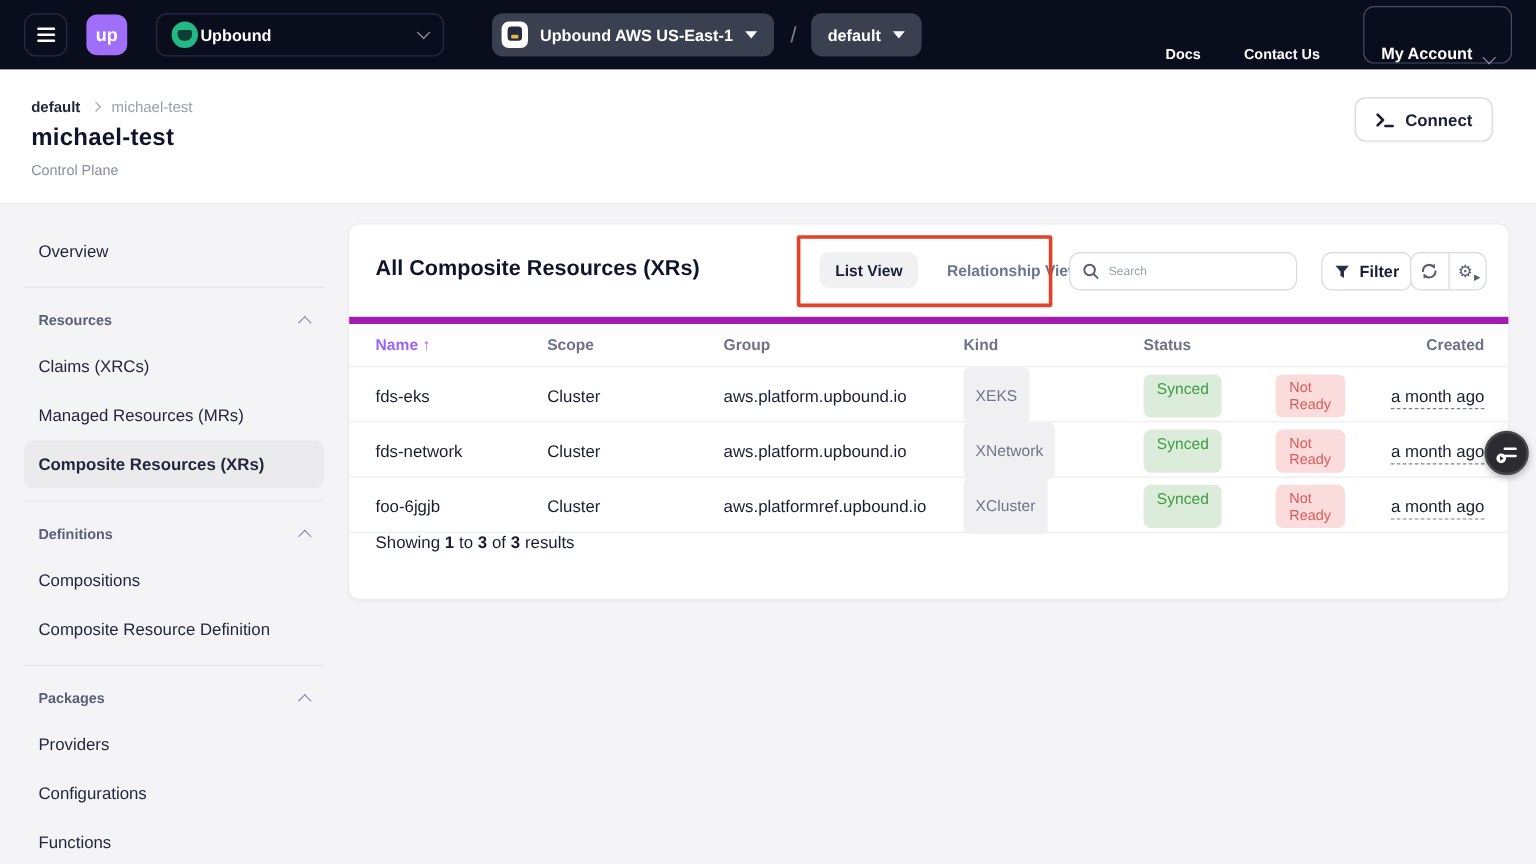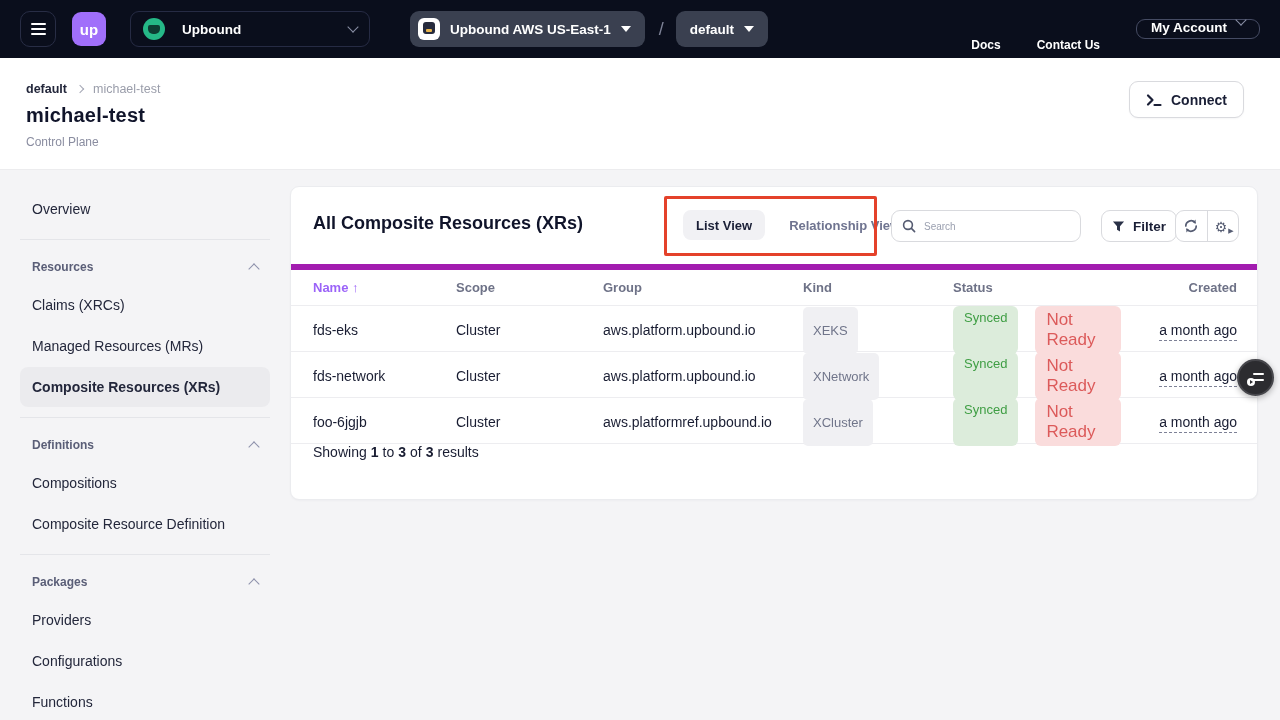--- a/index.html
+++ b/index.html
@@ -8,21 +8,21 @@
 
   
   .navbar { position:absolute; left:0; top:0; width:1280px; height:58px; background:#0a0e1c;
             display:flex; align-items:center; padding:0 20px; }
   .hamburger { width:36px; height:36px; border:1.5px solid #282d45; border-radius:10px;
                display:flex; flex-direction:column; justify-content:center; align-items:center; gap:3px; cursor:pointer; }
   .hamburger span { width:15px; height:2.2px; background:#fff; border-radius:2px; }
   .up-logo { width:34px; height:34px; background:#a06ffa; border-radius:9px; margin-left:16px;
              display:flex; align-items:center; justify-content:center; color:#fff; font-weight:700; font-size:15px; }
   .org-select { margin-left:24px; width:240px; height:36px; border:1.5px solid #262b44; border-radius:9px;
-                display:flex; align-items:center; padding:0 12px; gap:17px; cursor:pointer; }
+                display:flex; align-items:center; padding:0 12px; gap:2px; cursor:pointer; }
   .org-avatar { width:22px; height:22px; border-radius:50%; background:#25b887; position:relative; }
   .org-avatar::after { content:""; position:absolute; left:5px; top:7px; width:12px; height:9px;
                        background:#0d3d33; border-radius:2px 2px 5px 5px; }
   .org-label { color:#fff; font-weight:700; font-size:13.5px; flex:1; }
   .chev-down { width:8px; height:8px; border-right:1.8px solid #8a8fa5; border-bottom:1.8px solid #8a8fa5;
                transform:rotate(45deg); margin-top:-4px; }
   .cp-btn { margin-left:40px; height:36px; background:#3a4050; border-radius:9px; display:flex;
             align-items:center; padding:0 14px 0 8px; gap:10px; cursor:pointer; }
   .cp-icon { width:22px; height:22px; background:#fff; border-radius:6px; position:relative; }
   .cp-icon::before { content:""; position:absolute; left:5px; top:4px; width:12px; height:12px;
@@ -30,21 +30,21 @@
   .cp-icon::after { content:""; position:absolute; left:8px; top:11px; width:6px; height:2.5px;
                     background:#e8b44c; border-radius:1px; }
   .cp-label { color:#fff; font-weight:700; font-size:13.5px; }
   .caret { width:0; height:0; border-left:5px solid transparent; border-right:5px solid transparent;
            border-top:6px solid #fff; }
   .nav-slash { color:#7d8296; font-size:18px; margin:0 12px 0 14px; font-weight:400; }
   .grp-btn { height:36px; background:#3a4050; border-radius:9px; display:flex; align-items:center;
              padding:0 14px; gap:10px; cursor:pointer; }
   .nav-right { margin-left:auto; display:flex; align-items:center; gap:36px; }
   .nav-link { color:#fff; font-weight:700; font-size:12px; cursor:pointer;margin-top:32px; }
-  .account-btn { height:20px; border:1.5px solid #454b63; border-radius:9px; display:flex; align-items:flex-start;
+  .account-btn { height:48px; border:1.5px solid #454b63; border-radius:9px; display:flex; align-items:flex-end;
                  padding:0 14px; gap:10px; cursor:pointer; }
   .account-btn .lbl { color:#fff; font-weight:700; font-size:13.5px; }
 
   
   .page-header { position:absolute; left:0; top:58px; width:1280px; height:112px; background:#fff;
                  border-bottom:1px solid #ececee; padding:24px 36px 0 26px; }
   .breadcrumb { display:flex; align-items:center; gap:10px; font-size:12.5px; }
   .bc-current { color:#23273b; font-weight:600; }
   .bc-chev { width:6px; height:6px; border-right:1.6px solid #a3a6b4; border-bottom:1.6px solid #a3a6b4;
              transform:rotate(-45deg); }
@@ -100,21 +100,21 @@
   .tbl-head { height:42px; border-top:6px solid #a21caf; border-bottom:1px solid #ededf0; }
   .th { font-size:13px; font-weight:700; color:#6e7287; }
   .th.sorted { color:#9b63f8; }
   .th.right, .td.right { text-align:right; }
   .tbl-row { height:46px; border-bottom:1px solid #ededf0; }
   .td { font-size:14px; color:#191d32; }
   .kind-badge { display:inline-block; background:#f0f0f3; color:#70758a; font-size:13px;
                 border-radius:5px; padding:16px 10px; }
   .status-cell { display:flex; gap:17px; }
   .badge-synced { background:#dcecdb; color:#3f9e44; font-size:13px; border-radius:6px; padding:4px 11px; }
-  .badge-notready { background:#fadcdc; color:#dc5a5a; font-size:17px; border-radius:6px; padding:4px 11px; }
+  .badge-notready { background:#fadcdc; color:#dc5a5a; font-size:12px; border-radius:6px; padding:4px 11px;margin-left:28px; }
   .created-link { border-bottom:1.5px dashed #7d8196; padding-bottom:2px; cursor:pointer; }
   .tbl-footer { height:56px; display:flex; padding-left:22px; font-size:14px; color:#191d32; gap:4px; }
   .tbl-footer b { font-weight:700; }
 
   
   .annotation-rect { position:absolute; left:664px; top:196px; width:213px; height:60px;
                      border:3.5px solid #e4412a; border-radius:2px; pointer-events:none; z-index:50; }
   .widget-fab { position:absolute; left:1237px; top:359px; width:37px; height:37px; border-radius:50%;
                 background:#2c2c30; border:2px solid #47474c; z-index:60; cursor:pointer;
                 display:flex; align-items:center; justify-content:center; box-shadow:0 2px 6px rgba(0,0,0,.3); }

